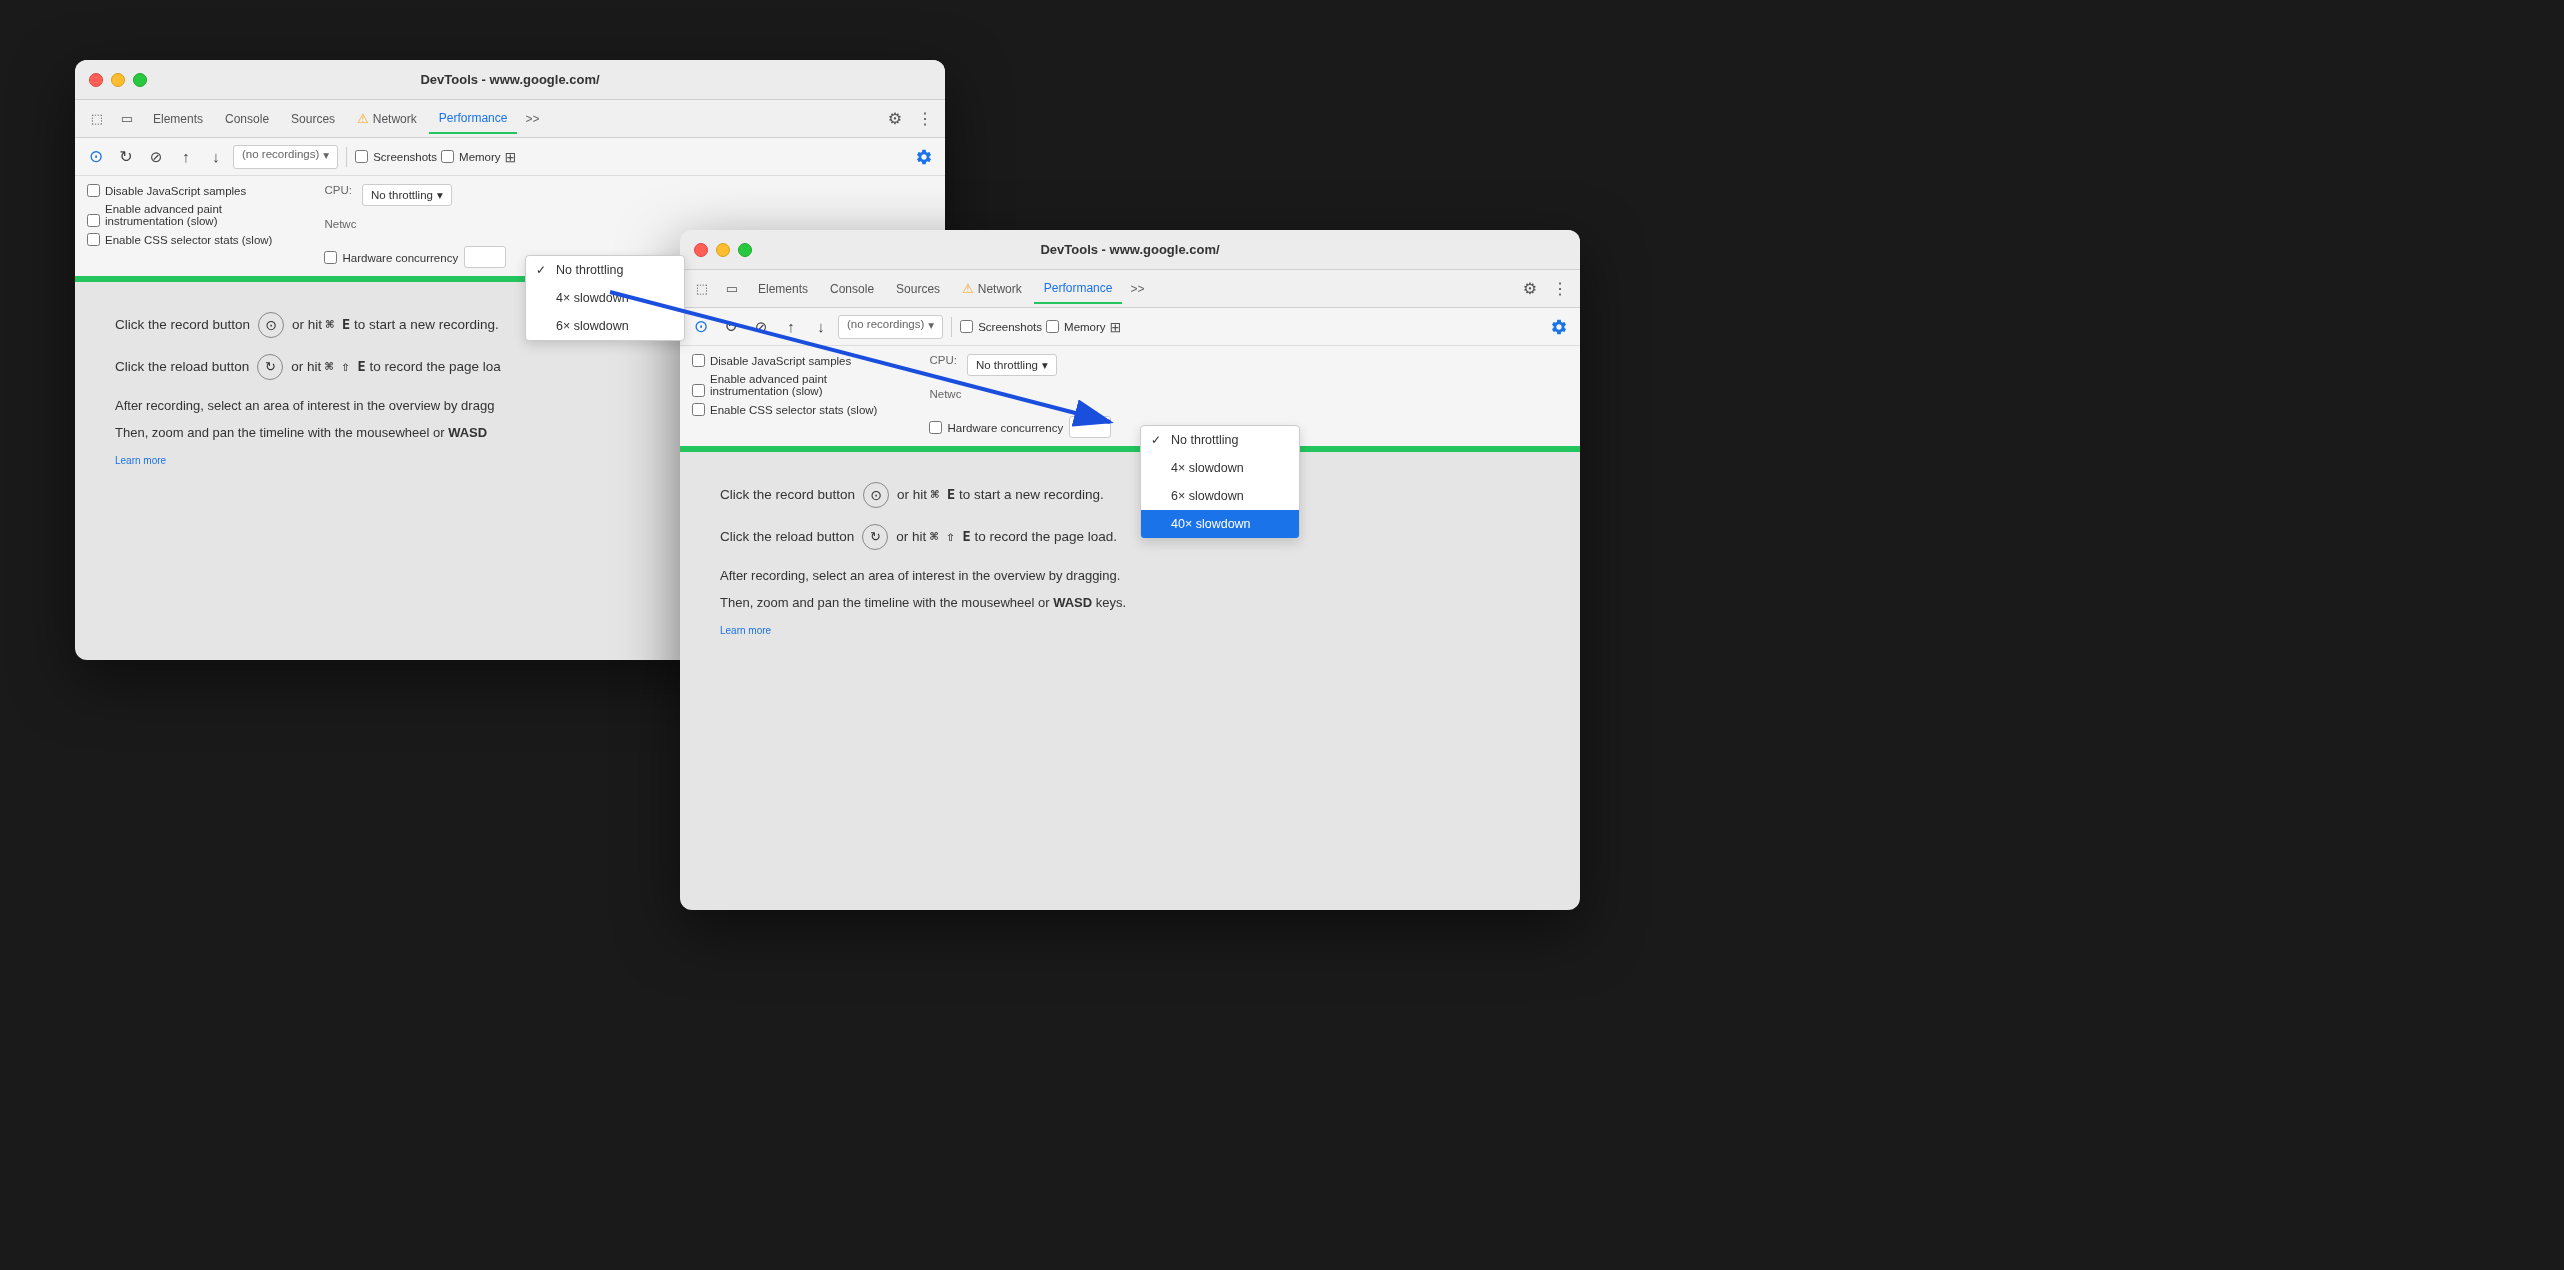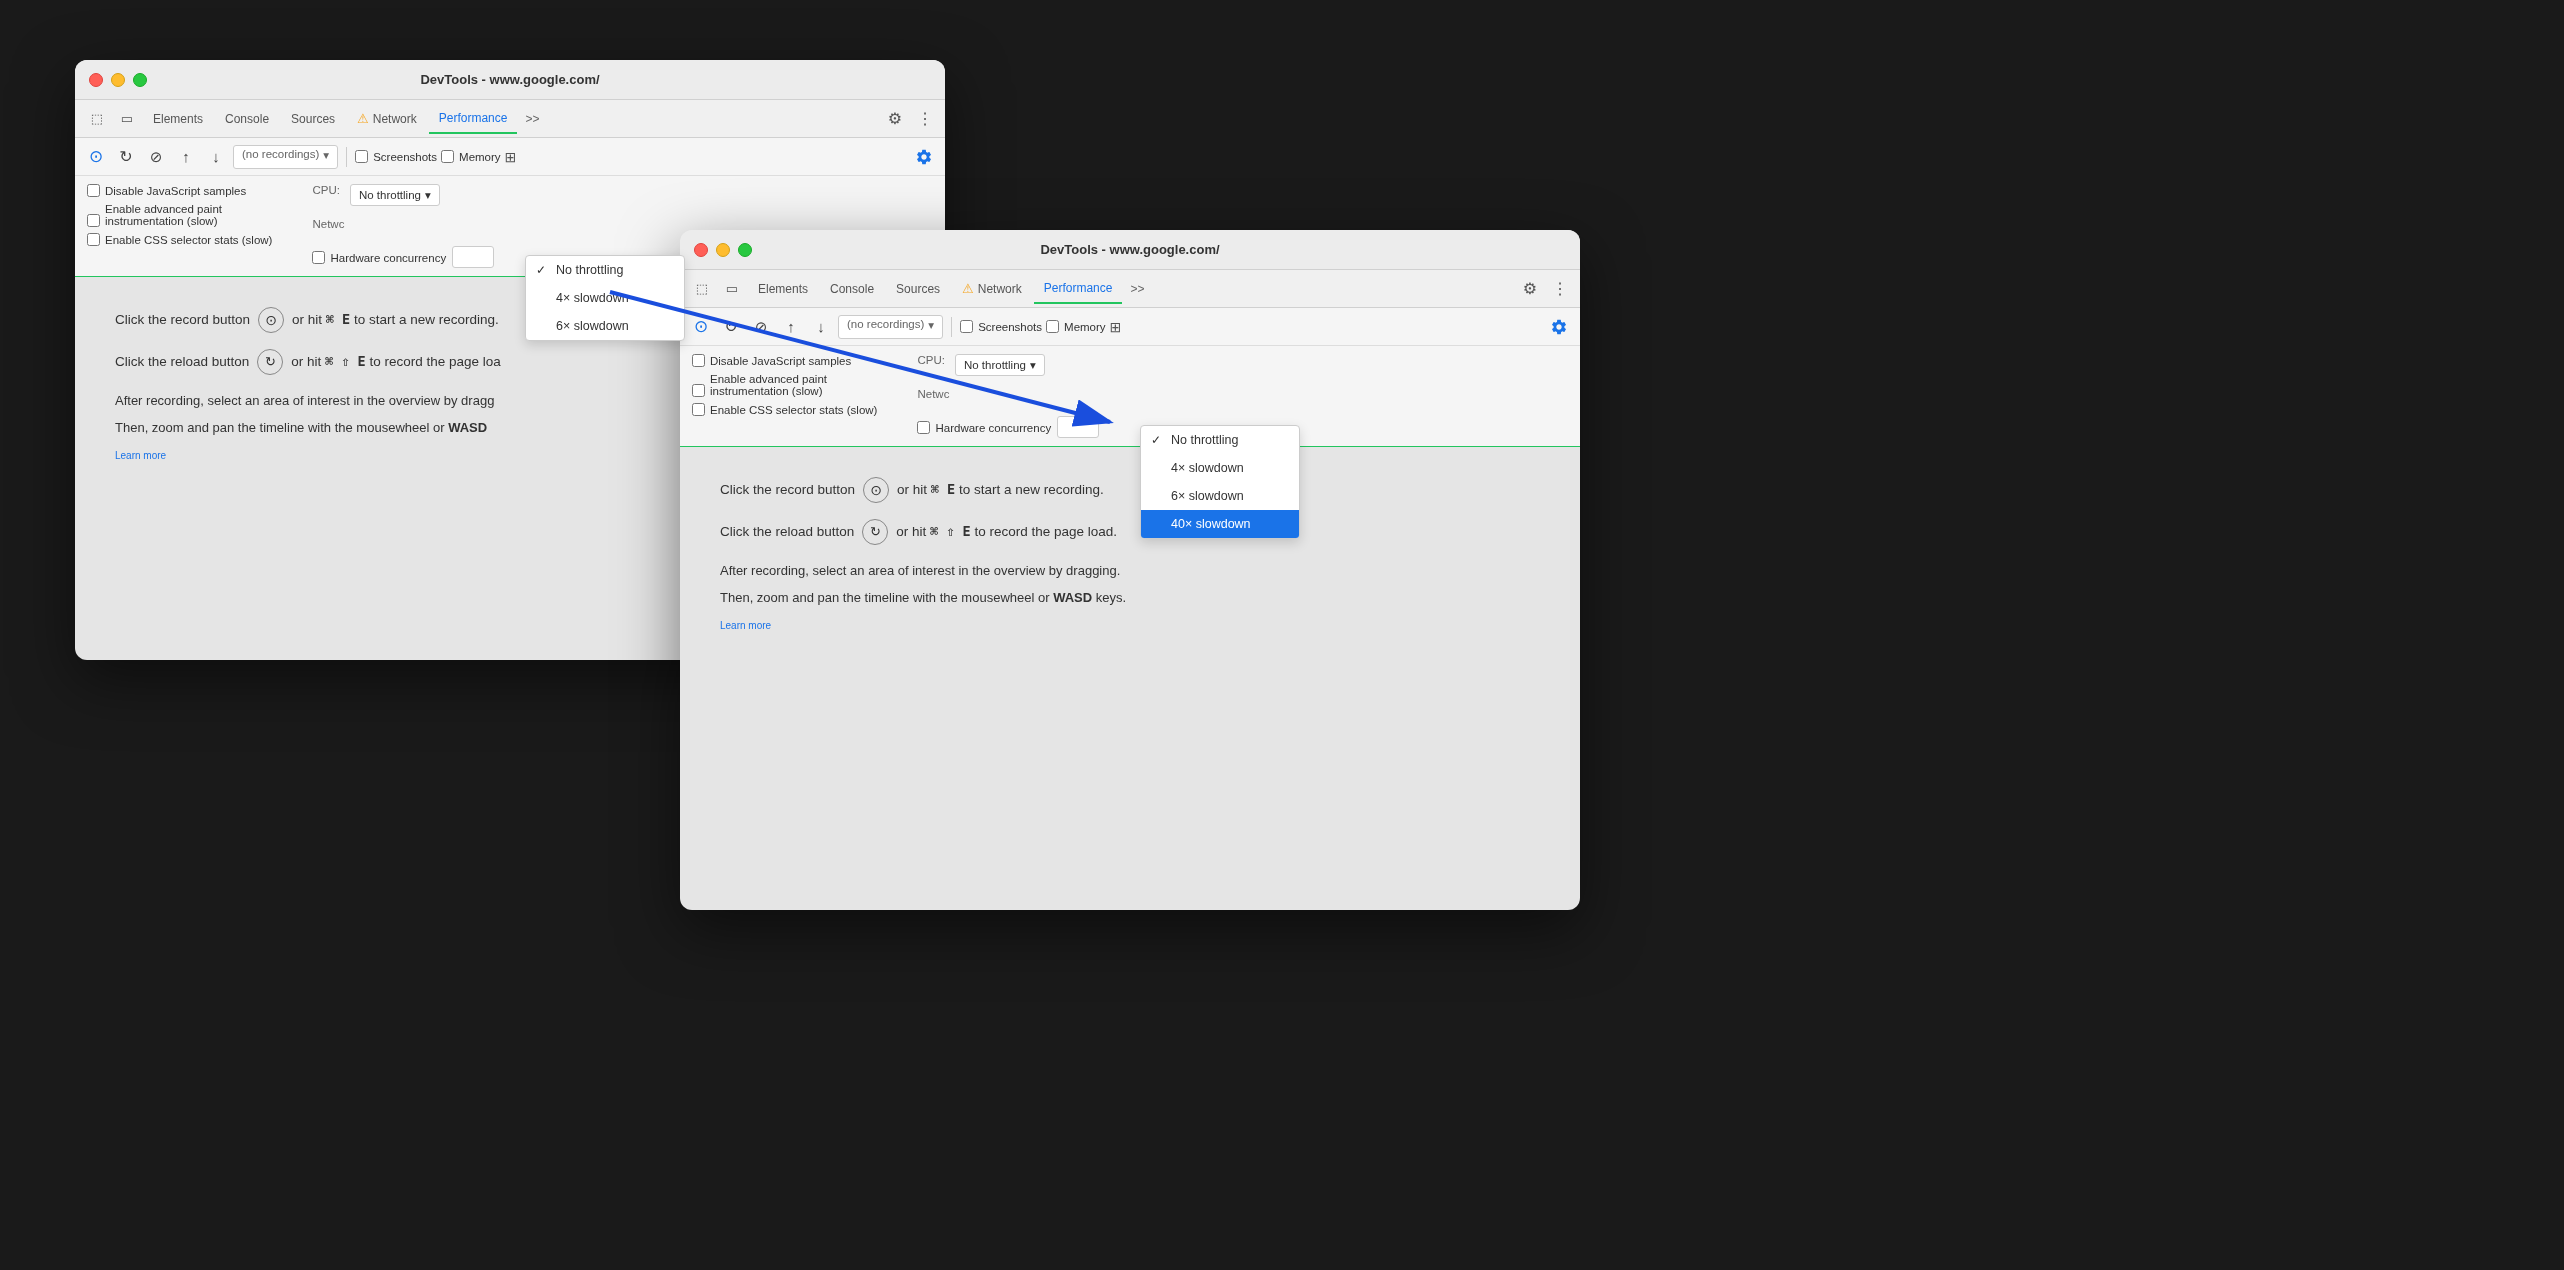--- a/index.html
+++ b/index.html
@@ -211,24 +211,24 @@
       align-items: center;
       justify-content: center;
       cursor: pointer;
       margin-left: auto;
     }
     .settings-gear svg { fill: #1a73e8; }
 
     
     .settings-panel {
       background: #f5f5f5;
-      border-bottom: 1px solid #22c55e;
+      border-bottom: 6px solid #22c55e;
       padding: 8px 12px;
       display: flex;
-      gap: 20px;
+      gap: 32px;
       align-items: flex-start;
       flex-wrap: wrap;
     }
     .settings-label {
       font-size: 11.5px;
       color: #666;
       font-weight: 500;
     }
     .settings-select {
       display: flex;

